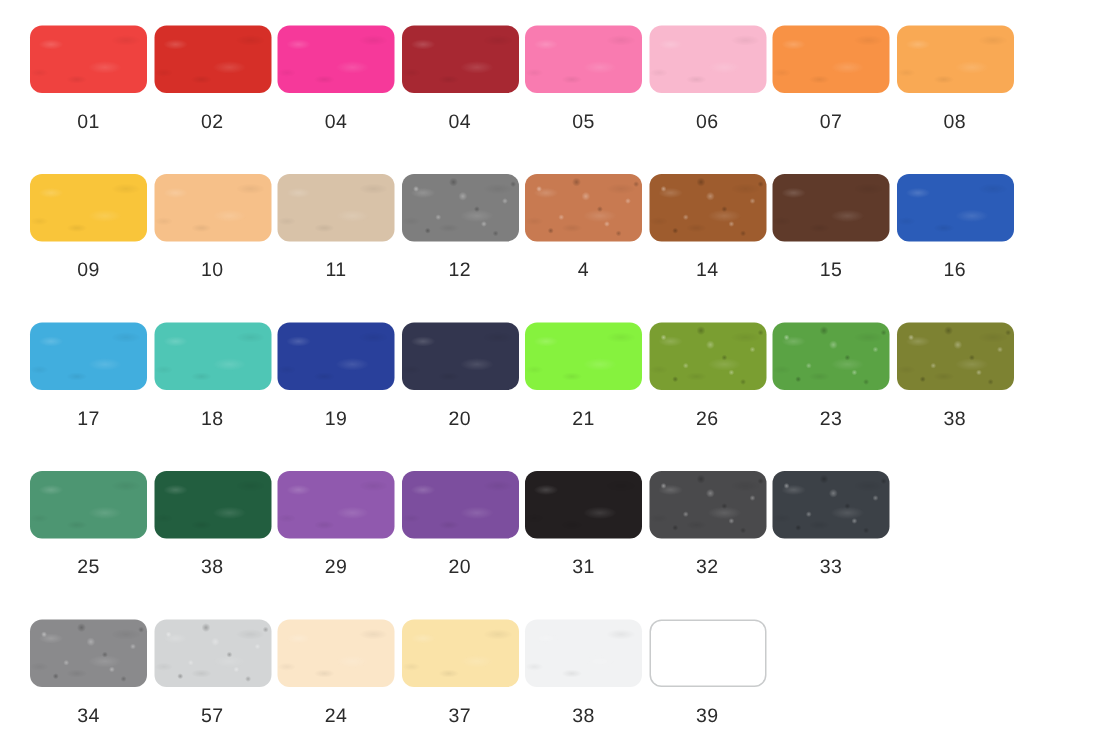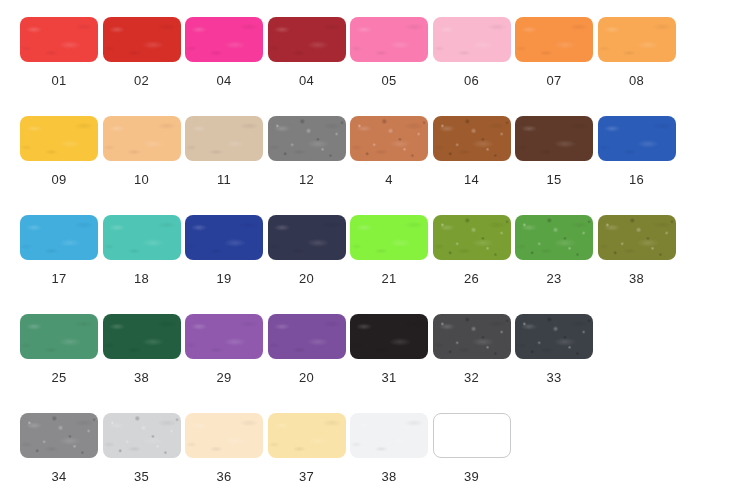--- a/index.html
+++ b/index.html
@@ -224,25 +224,25 @@
         <div class="swatch-label">33</div>
       </div>
     </div>
     <div class="swatch-row">
       <div class="swatch-cell">
         <div class="swatch-chip textured speckled" style="background: rgb(138, 138, 140);"></div>
         <div class="swatch-label">34</div>
       </div>
       <div class="swatch-cell">
         <div class="swatch-chip textured speckled" style="background: rgb(211, 213, 214);"></div>
-        <div class="swatch-label">35</div>
+        <div class="swatch-label">57</div>
       </div>
       <div class="swatch-cell">
         <div class="swatch-chip textured" style="background: rgb(251, 230, 200);"></div>
-        <div class="swatch-label">36</div>
+        <div class="swatch-label">24</div>
       </div>
       <div class="swatch-cell">
         <div class="swatch-chip textured" style="background: rgb(250, 227, 168);"></div>
         <div class="swatch-label">37</div>
       </div>
       <div class="swatch-cell">
         <div class="swatch-chip textured" style="background: rgb(241, 242, 243);"></div>
         <div class="swatch-label">38</div>
       </div>
       <div class="swatch-cell">

